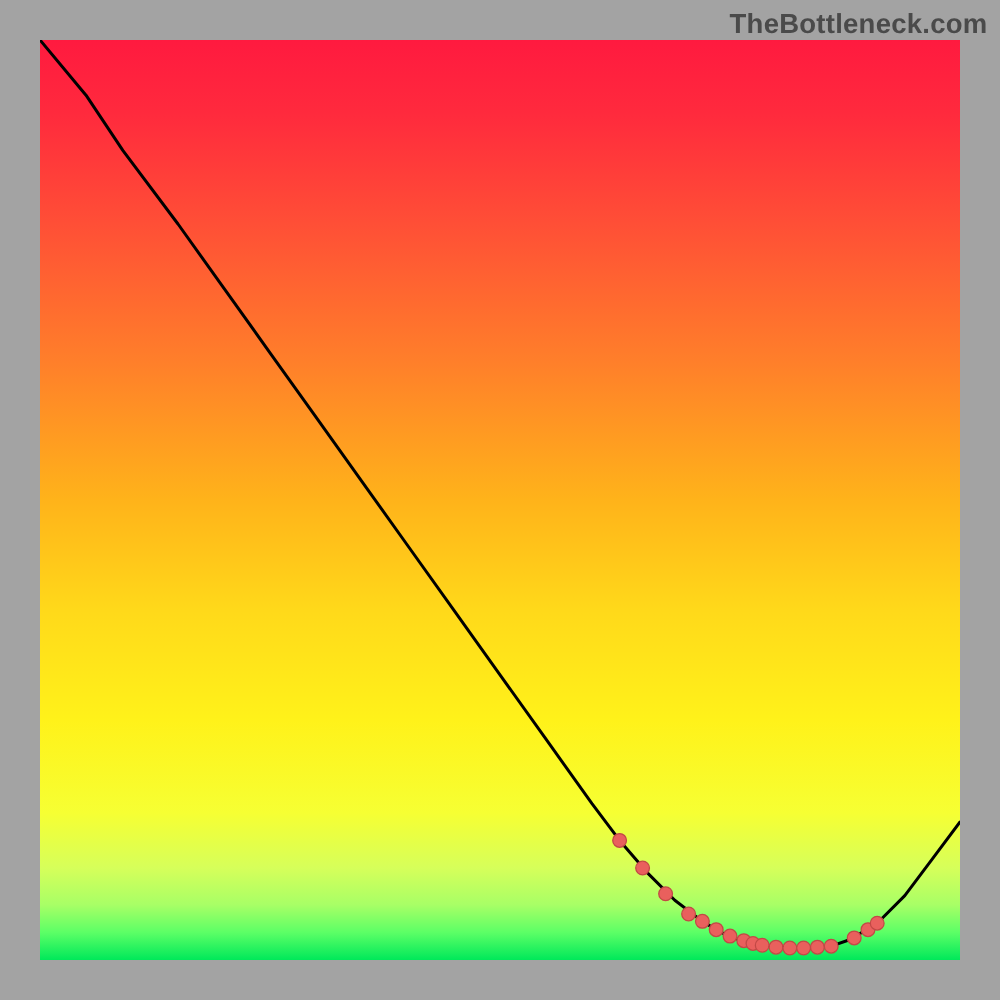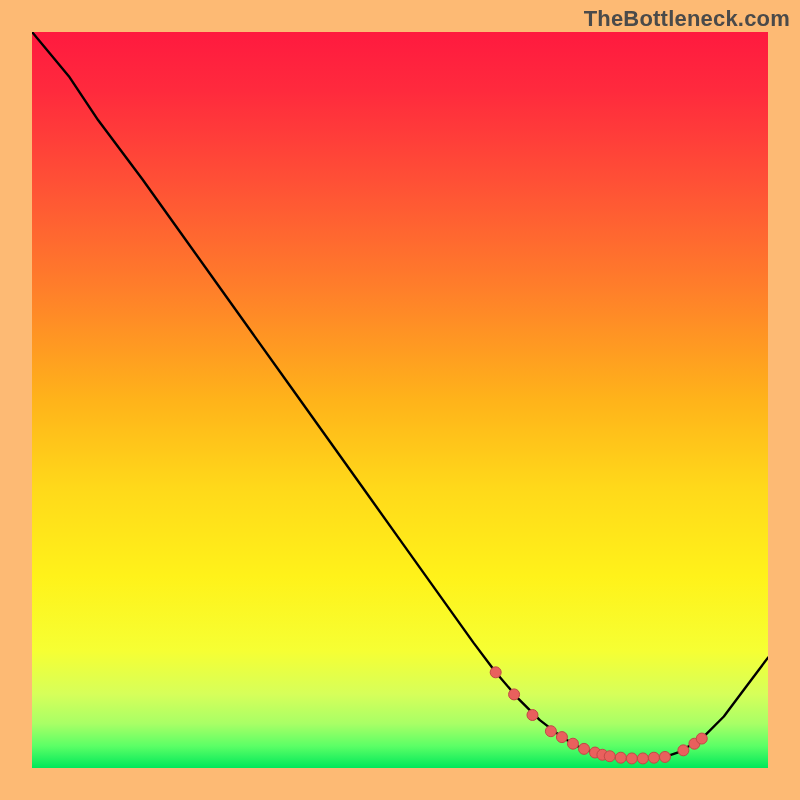--- a/index.html
+++ b/index.html
@@ -8,21 +8,21 @@
     width: 800px;
     height: 800px;
     background: #000;
     overflow: hidden;
     font-family: Arial, Helvetica, sans-serif;
   }
   .stage {
     position: relative;
     width: 800px;
     height: 800px;
-    background: #fdba74;
+    background: #a3a3a3;
   }
   .plot {
     position: absolute;
     left: 32px;
     top: 32px;
     width: 736px;
     height: 736px;
   }
   .watermark {
     position: absolute;

